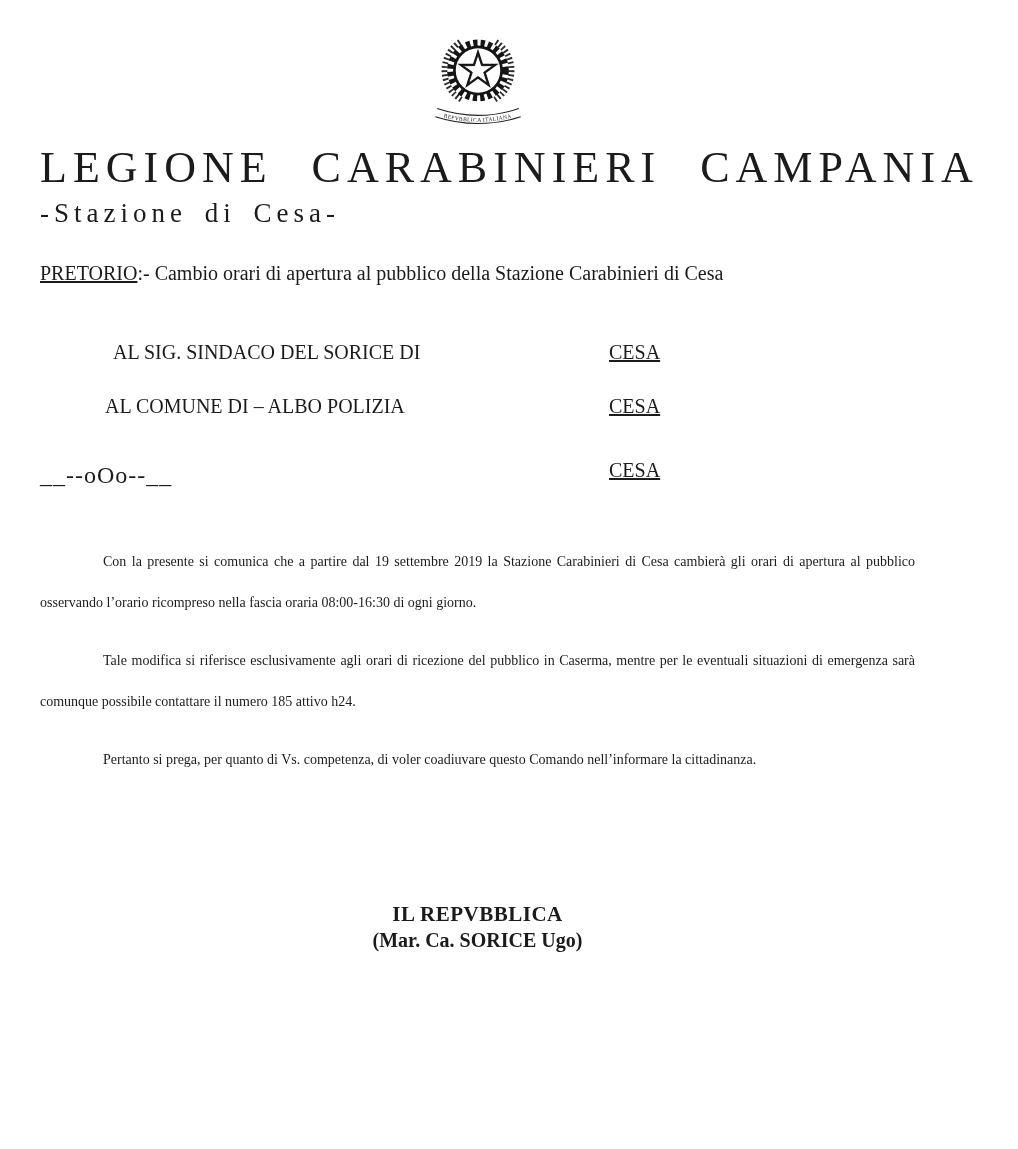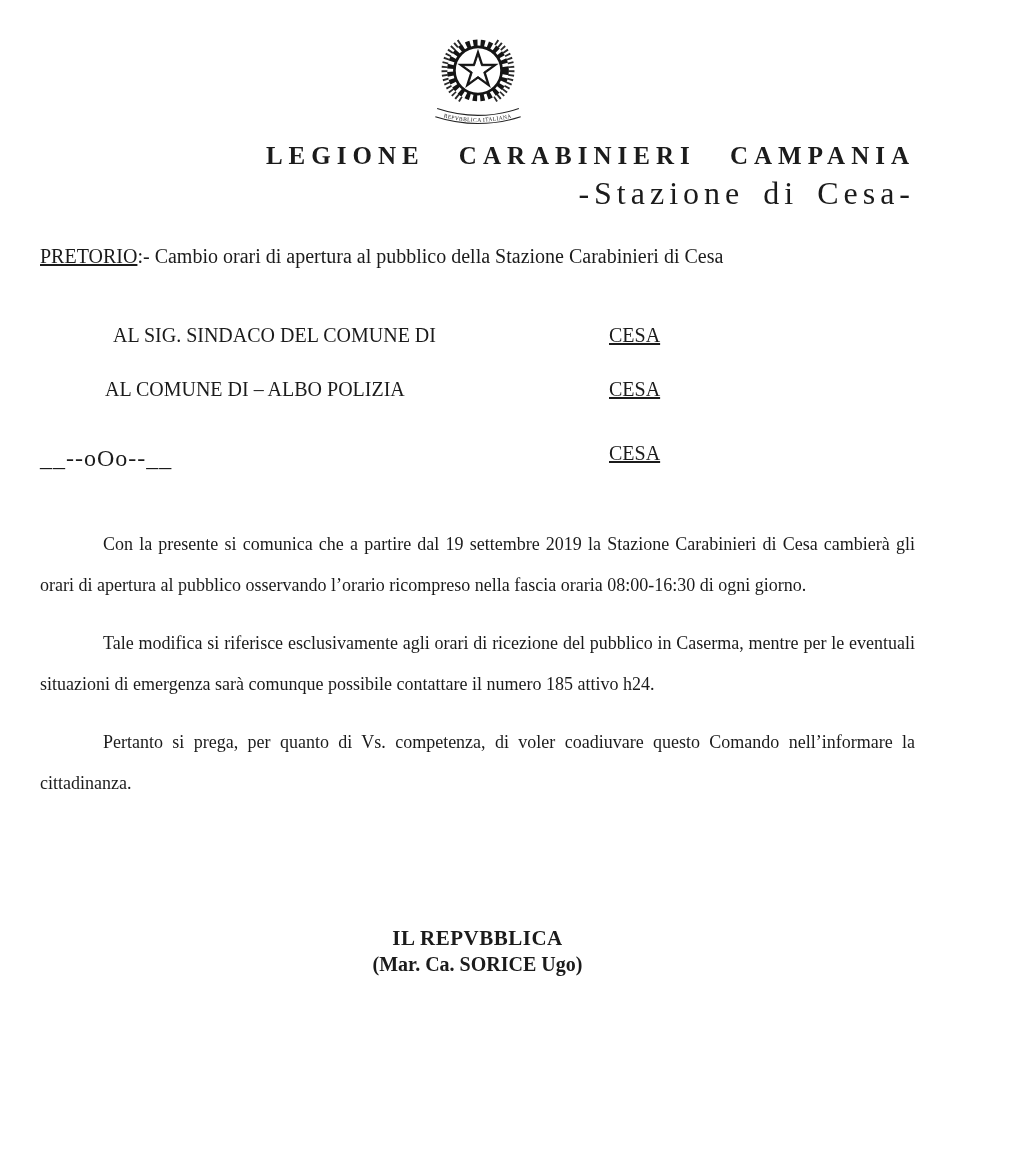--- a/index.html
+++ b/index.html
@@ -24,34 +24,34 @@
     margin-left: 40px;
     width: 875px;
   }
   .emblem-wrap {
     padding-top: 30px;
     text-align: center;
     height: 98px;
   }
   .letterhead-title {
     margin: 14px 0 0 0;
-    font-size: 25px;
-    font-weight: bold;
+    font-size: 44px;
+    font-weight: normal;
     letter-spacing: 6px;
     word-spacing: 22px;
     text-align: right;
     white-space: nowrap;
   }
   .letterhead-subtitle {
     margin: 5px 0 0 0;
-    font-size: 32px;
+    font-size: 27px;
     font-weight: normal;
     letter-spacing: 5px;
     word-spacing: 6px;
-    text-align: right;
+    text-align: left;
     font-family: Liberation Serif, serif;
   }
   .subject {
     margin: 33px 0 0 0;
     font-size: 20px;
   }
   .subject-label {
     text-decoration: underline;
   }
   .recipients {
@@ -71,21 +71,21 @@
     left: 504px;
     top: 0;
     text-decoration: underline;
   }
   .separator {
     margin: 44px 0 0 0;
     font-size: 24px;
     letter-spacing: 1px;
   }
   .body-para {
-    font-size: 18px;
+    font-size: 14px;
     line-height: 41px;
     text-align: justify;
     text-indent: 63px;
     margin: 0;
   }
   .body-para.first { margin-top: 52px; }
   .body-para.follow { margin-top: 17px; }
   .signature {
     margin-top: 122px;
     text-align: center;
@@ -130,21 +130,21 @@
       </svg>
     </div>
 
     <h1 class="letterhead-title">LEGIONE CARABINIERI CAMPANIA</h1>
     <h2 class="letterhead-subtitle">-Stazione di Cesa-</h2>
 
     <p class="subject"><span class="subject-label">PRETORIO</span><span>:- Cambio orari di apertura al pubblico della Stazione Carabinieri di Cesa</span></p>
 
     <div class="recipients">
       <div class="recipient-row indent-sm">
-        <span>AL SIG. SINDACO DEL COMUNE DI</span>
+        <span>AL SIG. SINDACO DEL SORICE DI</span>
         <span class="recipient-place">CESA</span>
       </div>
       <div class="recipient-row gap-lg">
         <span>AL COMUNE DI – ALBO POLIZIA</span>
         <span class="recipient-place">CESA</span>
       </div>
       <div class="recipient-row">
         <span class="recipient-place">CESA</span>
       </div>
     </div>

